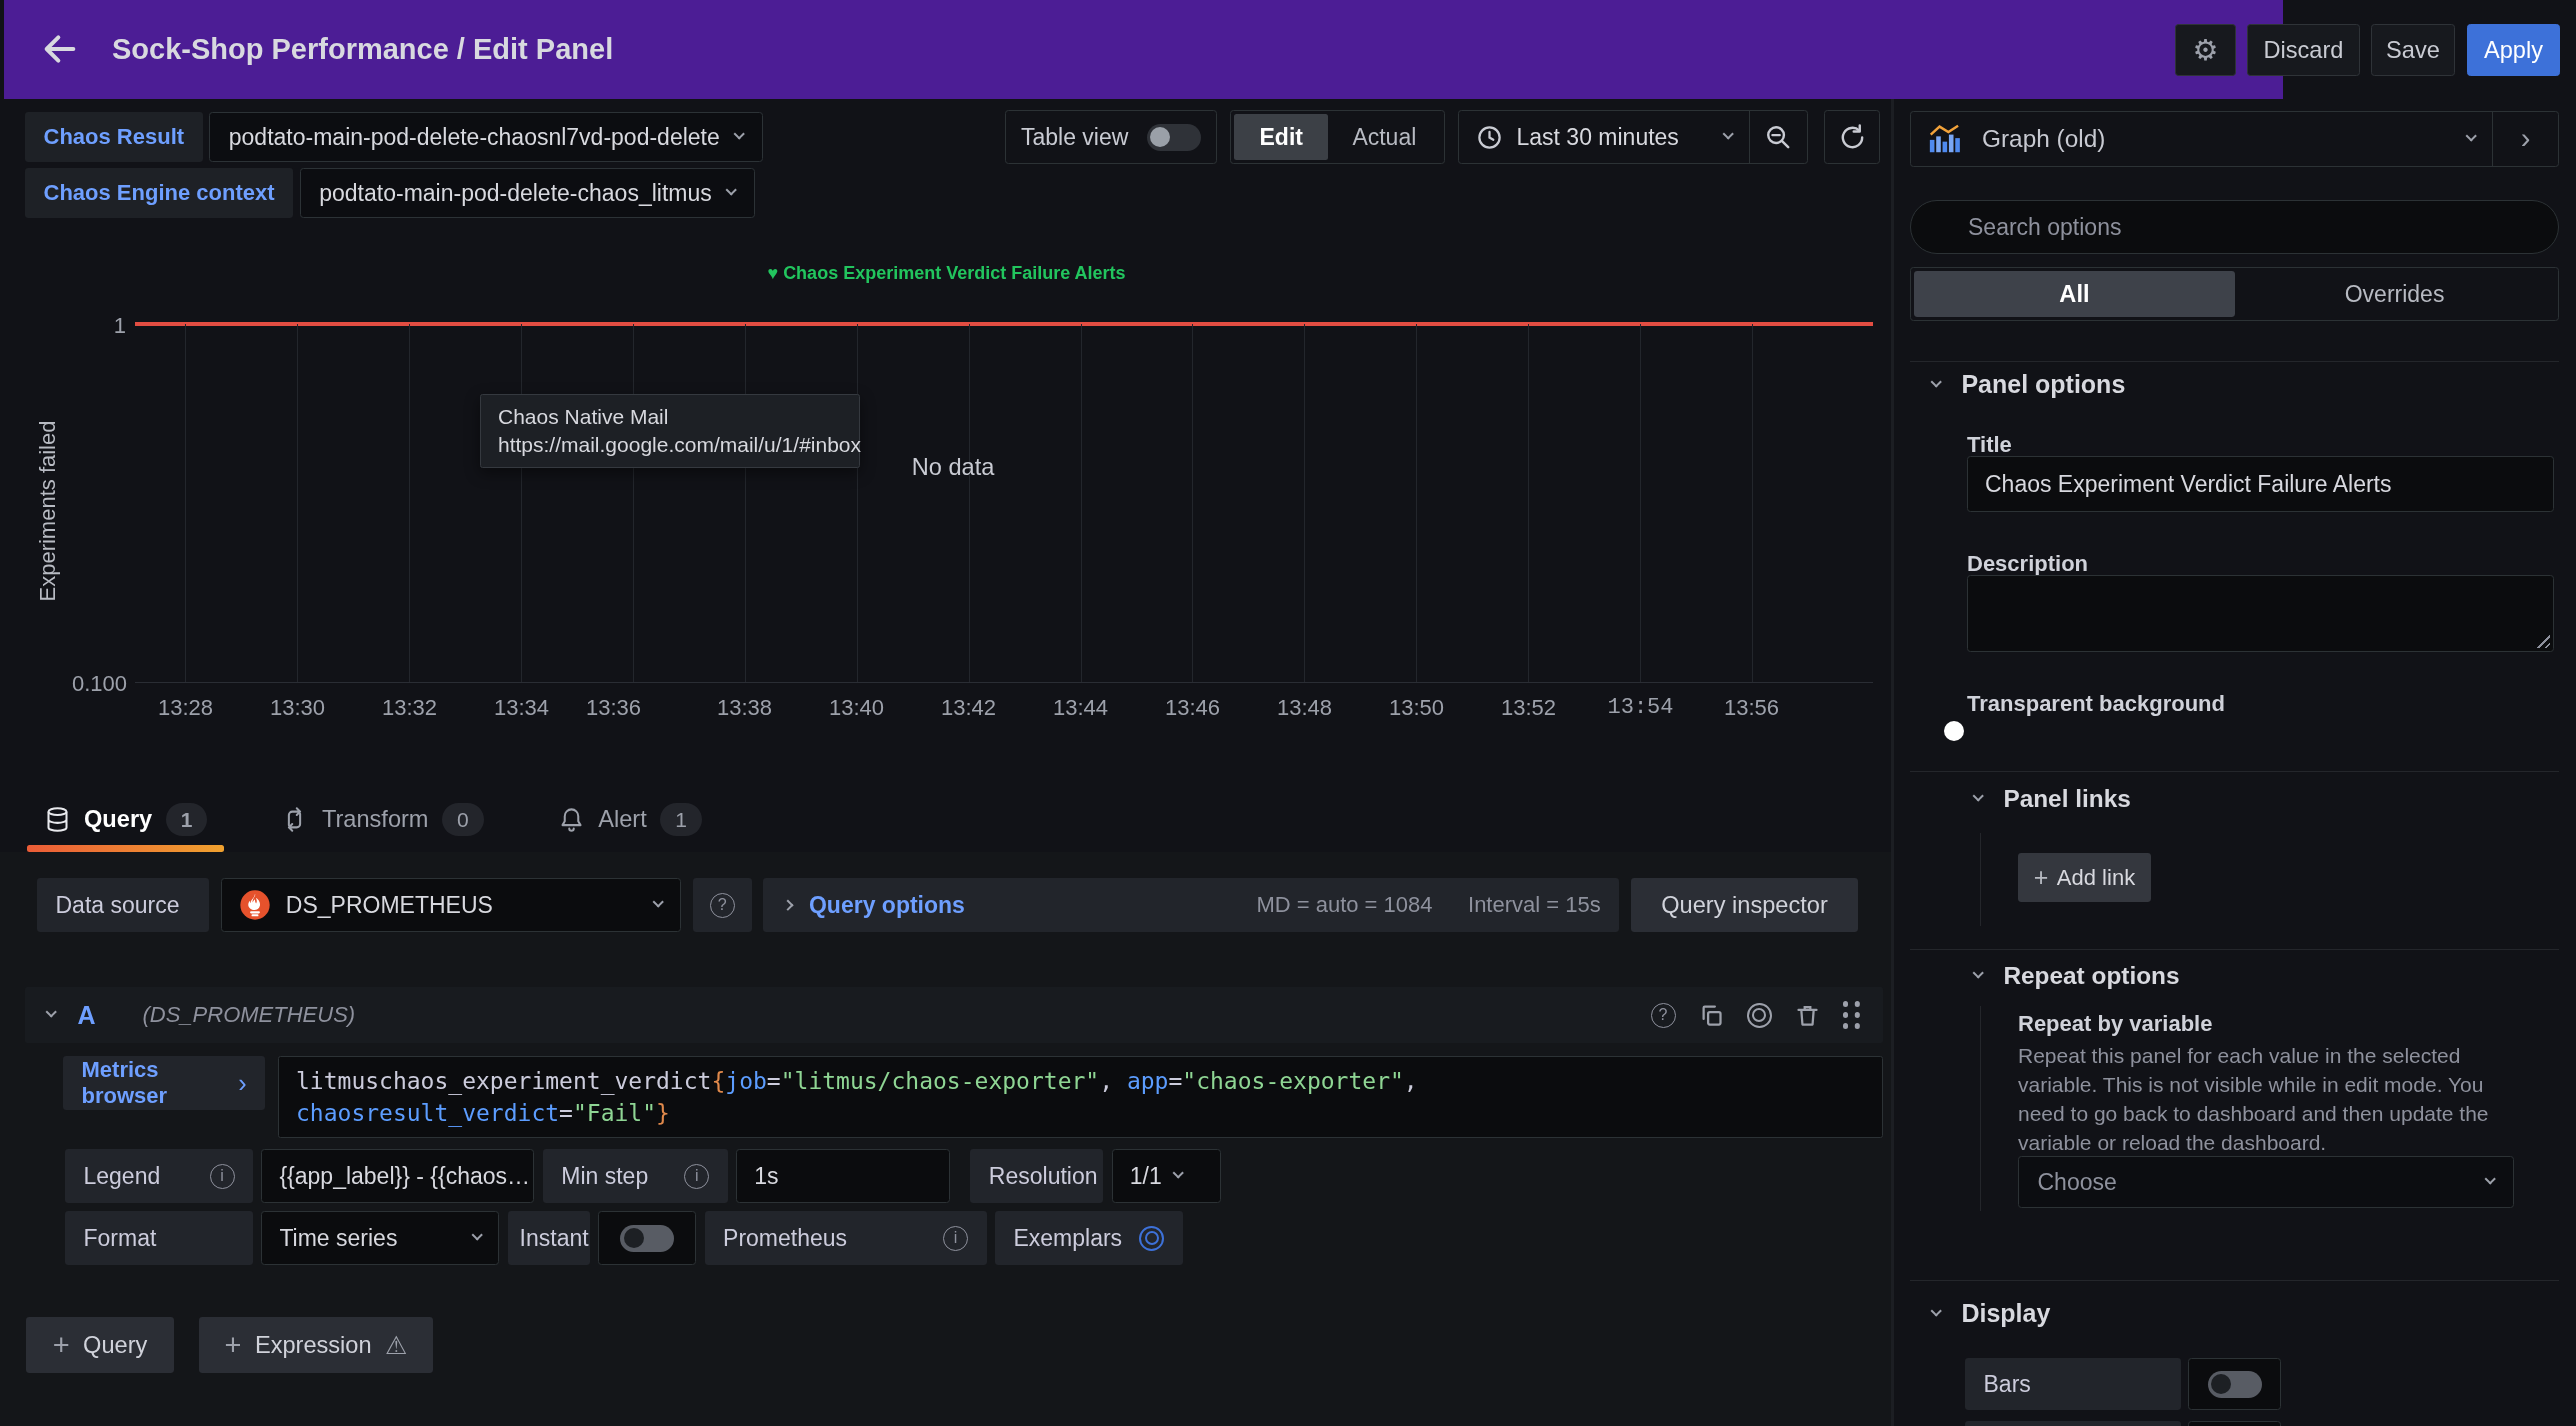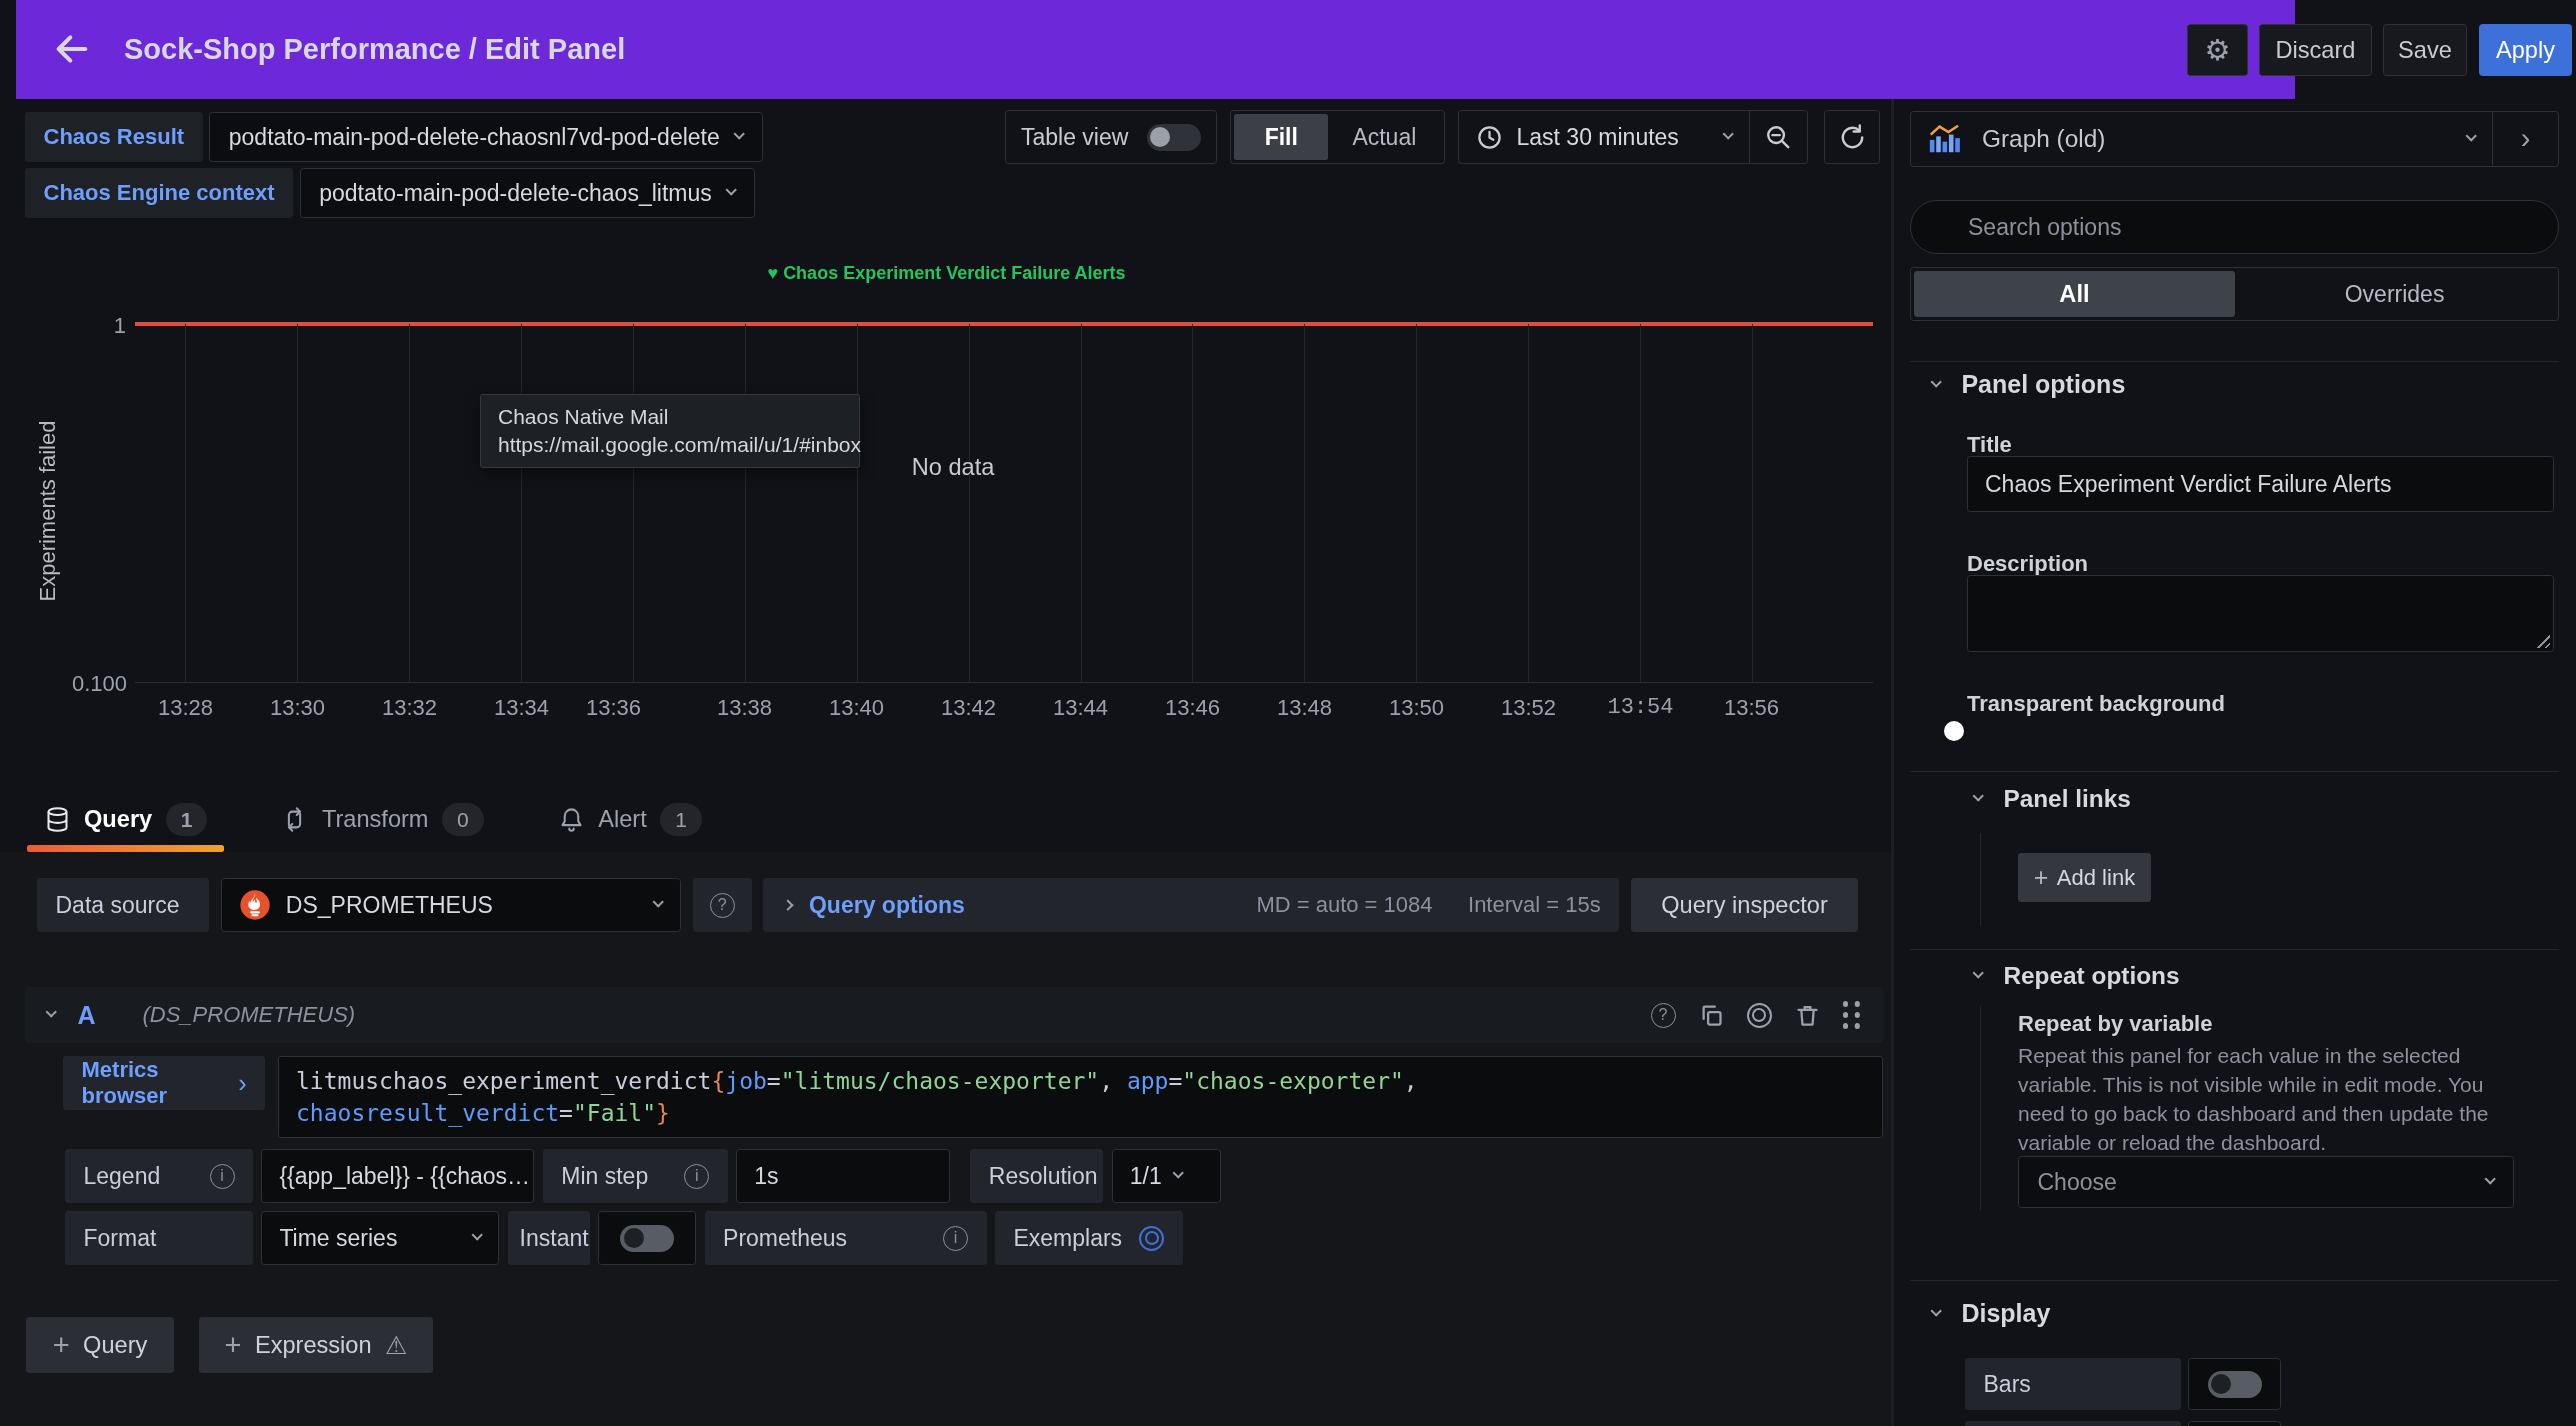--- a/index.html
+++ b/index.html
@@ -4,21 +4,21 @@
 <style>
   *{box-sizing:border-box;margin:0;padding:0}
   html,body{width:2576px;height:1427px;background:#111217;overflow:hidden;
     font-family:"Liberation Sans",sans-serif;color:#ccccdc}
   #app{position:relative;width:2576px;height:1427px}
   .abs{position:absolute}
   .row{display:flex;align-items:center}
   svg{display:block}
 
   
-  .topbar{left:16px;top:0;width:2279px;height:99px;background:#6d28d9}
+  .topbar{left:4px;top:0;width:2279px;height:99px;background:#4c1d95}
   .page-title{left:108px;top:0;height:99px;display:flex;align-items:center;
     font-size:29px;font-weight:600;color:#d8d9df}
   .btn{display:flex;align-items:center;justify-content:center;border-radius:3.4px;
     font-size:23.6px;font-weight:500;cursor:pointer}
   .btn.ghost{background:#17191e;border:0.8px solid #2f3338;color:#c9cbd3}
   .btn.primary{background:#3d71d9;color:#fff;border:0.8px solid #3d71d9}
   .btn.filled{background:#2b2e35;color:#d0d2da}
 
   
   .varlabel{background:#1e2126;border-radius:3.4px;display:flex;align-items:center;
@@ -143,21 +143,21 @@
     </div>
   </div>
 
   <div class="abs row" style="left:1005px;top:110px;width:212px;height:54px;border:0.8px solid #2c3235;border-radius:3.4px;padding:0 15px;justify-content:space-between">
     <span style="font-size:23px;color:#c9cbd3">Table view</span>
     <span class="switch sw-off-a">
         <span class="knob"></span>
       </span>
   </div>
   <div class="abs row" style="left:1230px;top:110px;width:215px;height:54px;border:0.8px solid #2c3235;border-radius:3.4px;padding:3.4px">
-    <div style="flex:1;height:100%;background:#3c4046;border-radius:2.5px;display:flex;align-items:center;justify-content:center;font-size:23px;font-weight:600;color:#fff">Fill</div>
+    <div style="flex:1;height:100%;background:#3c4046;border-radius:2.5px;display:flex;align-items:center;justify-content:center;font-size:23px;font-weight:600;color:#fff">Edit</div>
     <div style="flex:1.2;height:100%;display:flex;align-items:center;justify-content:center;font-size:23px;color:#b7bac2">Actual</div>
   </div>
   <div class="abs row" style="left:1458px;top:110px;width:350px;height:54px;border:0.8px solid #2c3235;border-radius:3.4px">
     <div class="row" style="flex:1;height:100%;padding:0 17px;gap:13.5px">
       <svg width="27" height="27" viewBox="0 0 24 24">
         <circle cx="12" cy="12" r="9" fill="none" stroke="#c9cbd3" stroke-width="2"></circle>
         <path d="M12 7v5l3.4 2" fill="none" stroke="#c9cbd3" stroke-width="2" stroke-linecap="round"></path>
       </svg>
       <span style="font-size:23px;color:#d8d9df">Last 30 minutes</span>
       <span class="chev sm" style="margin-left:auto"></span>

